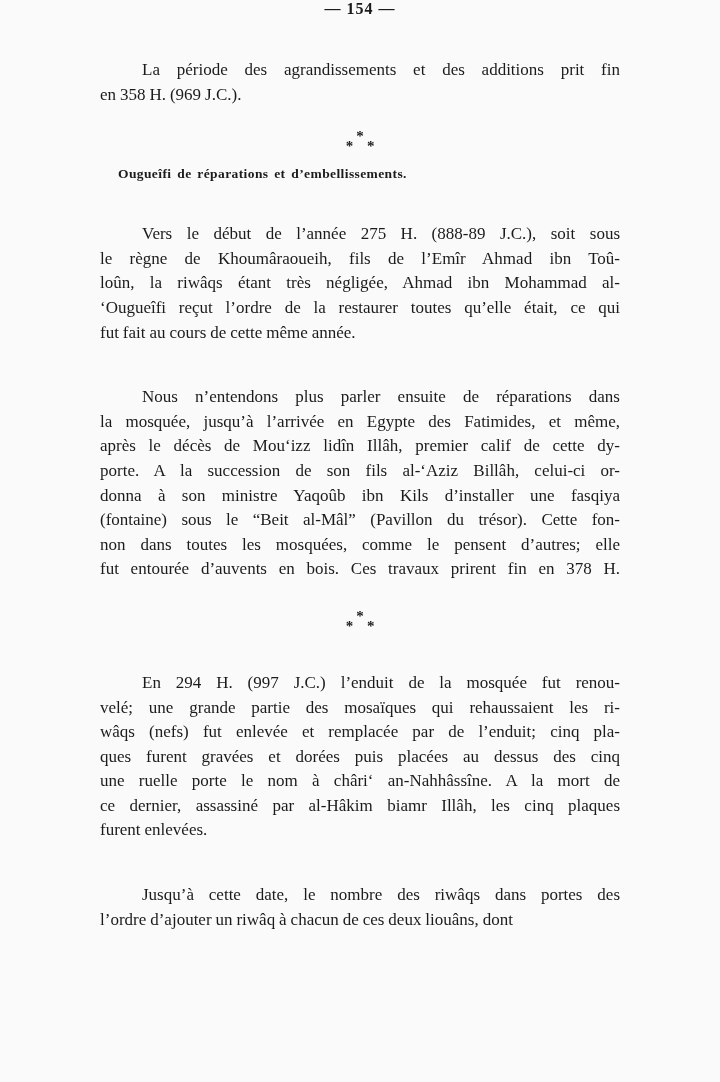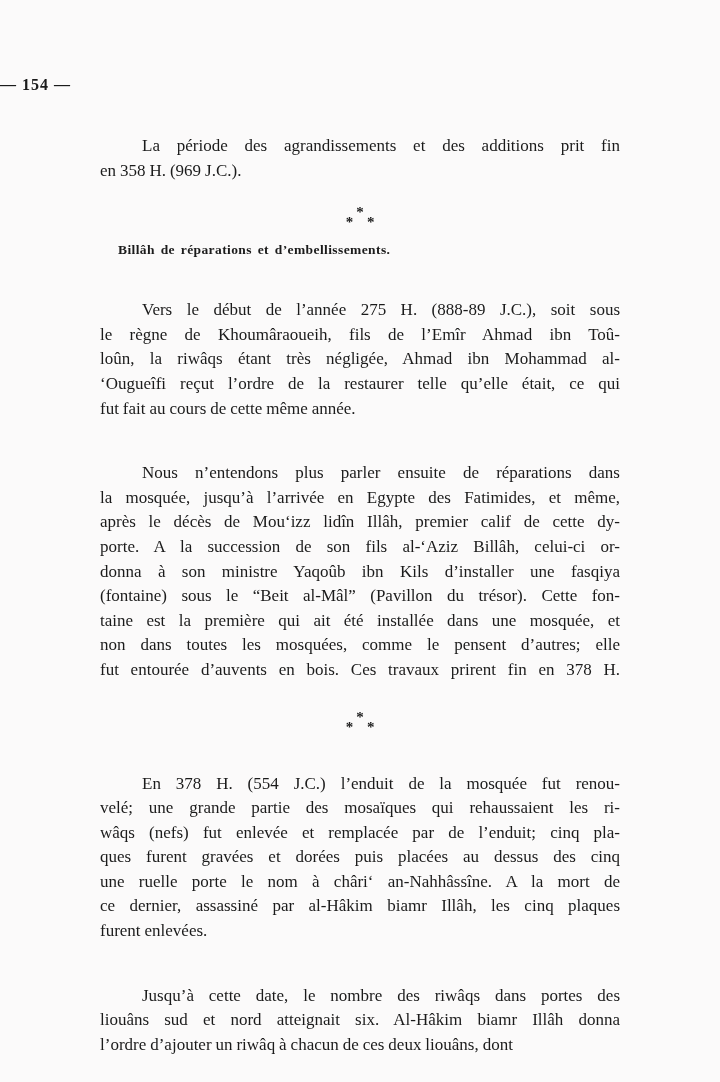--- a/index.html
+++ b/index.html
@@ -14,22 +14,21 @@
     font-family: "Liberation Serif", "DejaVu Serif", serif;
     overflow: hidden;
   }
   .page {
     position: relative;
     width: 720px;
     height: 1082px;
     box-sizing: border-box;
   }
   .pagenum {
-    margin-top: 76px;
-    text-align: left;
+    text-align: center;
     font-weight: bold;
     font-size: 16px;
     letter-spacing: 1px;
   }
   .content {
     width: 520px;
     margin: 0 100px;
   }
   .para {
     font-size: 17px;
@@ -79,51 +78,49 @@
   <div class="pagenum">— 154 —</div>
   <div class="content" id="content">
       <div class="para">
         <div class="line indent">La période des agrandissements et des additions prit fin</div>
         <div class="line last">en 358 H. (969 J.C.).</div>
       </div>
       <div class="sep">
         <span class="row1">*</span>
         <span class="row2">* *</span>
       </div>
-      <div class="heading">Billâh de réparations et d’embellissements.</div>
+      <div class="heading">Ougueîfi de réparations et d’embellissements.</div>
       <div class="para">
         <div class="line indent">Vers le début de l’année 275 H. (888-89 J.C.), soit sous</div>
         <div class="line">le règne de Khoumâraoueih, fils de l’Emîr Ahmad ibn Toû-</div>
         <div class="line">loûn, la riwâqs étant très négligée, Ahmad ibn Mohammad al-</div>
-        <div class="line">‘Ougueîfi reçut l’ordre de la restaurer telle qu’elle était, ce qui</div>
+        <div class="line">‘Ougueîfi reçut l’ordre de la restaurer toutes qu’elle était, ce qui</div>
         <div class="line last">fut fait au cours de cette même année.</div>
       </div>
       <div class="para">
         <div class="line indent">Nous n’entendons plus parler ensuite de réparations dans</div>
         <div class="line">la mosquée, jusqu’à l’arrivée en Egypte des Fatimides, et même,</div>
         <div class="line">après le décès de Mou‘izz lidîn Illâh, premier calif de cette dy-</div>
         <div class="line">porte.  A la succession de son fils al-‘Aziz Billâh, celui-ci or-</div>
         <div class="line">donna à son ministre Yaqoûb ibn Kils d’installer une fasqiya</div>
         <div class="line">(fontaine) sous le “Beit al-Mâl” (Pavillon du trésor). Cette fon-</div>
-        <div class="line">taine est la première qui ait été installée dans une mosquée, et</div>
         <div class="line">non dans toutes les mosquées, comme le pensent d’autres; elle</div>
         <div class="line">fut entourée d’auvents en bois. Ces travaux prirent fin en 378 H.</div>
       </div>
       <div class="sep">
         <span class="row1">*</span>
         <span class="row2">* *</span>
       </div>
       <div class="para">
-        <div class="line indent">En 378 H. (554 J.C.) l’enduit de la mosquée fut renou-</div>
+        <div class="line indent">En 294 H. (997 J.C.) l’enduit de la mosquée fut renou-</div>
         <div class="line">velé; une grande partie des mosaïques qui rehaussaient les ri-</div>
         <div class="line">wâqs (nefs) fut enlevée et remplacée par de l’enduit; cinq pla-</div>
         <div class="line">ques furent gravées et dorées puis placées au dessus des cinq</div>
         <div class="line">une ruelle porte le nom à châri‘ an-Nahhâssîne. A la mort de</div>
         <div class="line">ce dernier, assassiné par al-Hâkim biamr Illâh, les cinq plaques</div>
         <div class="line last">furent enlevées.</div>
       </div>
       <div class="para">
         <div class="line indent">Jusqu’à cette date, le nombre des riwâqs dans portes des</div>
-        <div class="line">liouâns sud et nord atteignait six. Al-Hâkim biamr Illâh donna</div>
         <div class="line last">l’ordre d’ajouter un riwâq à chacun de ces deux liouâns, dont</div>
       </div>
     </div>
 </div>
 
 </body></html>

